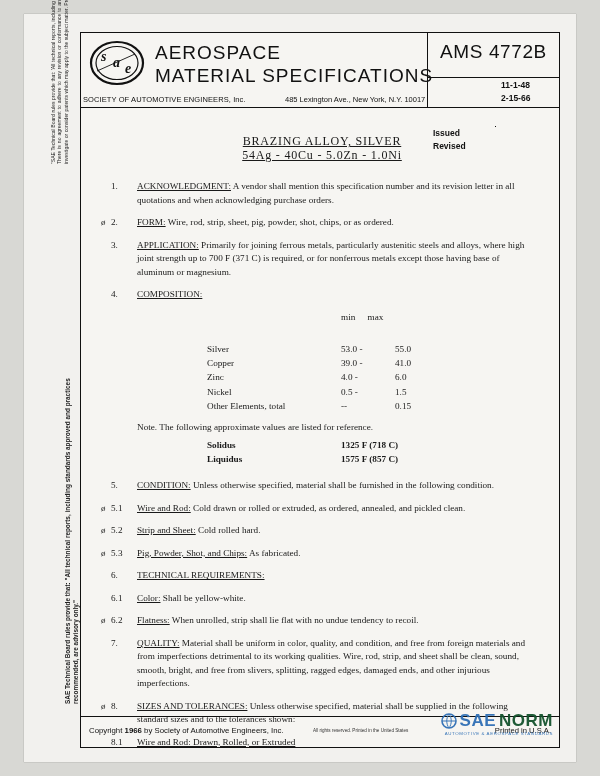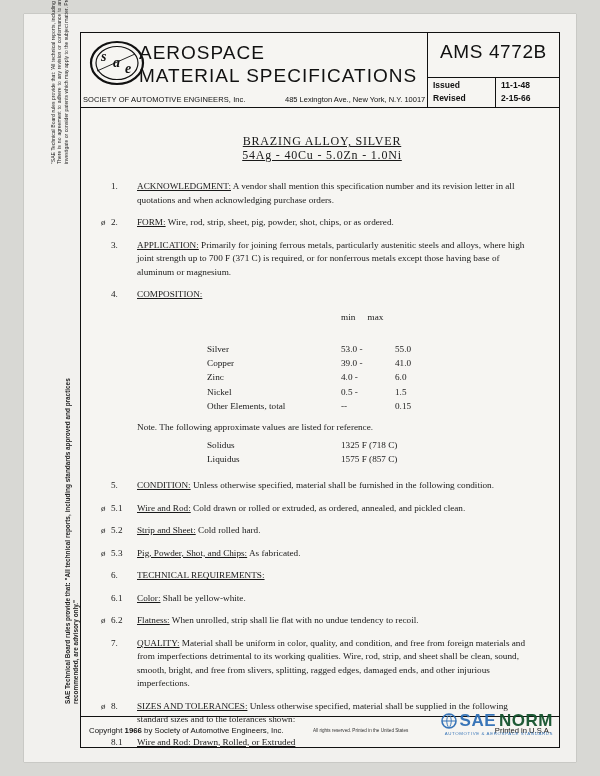--- a/index.html
+++ b/index.html
@@ -46,21 +46,21 @@
   .logo {
     position: absolute;
     left: 8px;
     top: 7px;
     width: 56px;
     height: 46px;
   }
   .logo svg { display:block; }
   .titles {
     position: absolute;
-    left: 58px;
+    left: 74px;
     top: 8px;
   }
   .title-line {
     font-family: "Liberation Sans", sans-serif;
     font-size: 19px;
     letter-spacing: 1.0px;
     color: #111;
     line-height: 23px;
     font-weight: 500;
   }
@@ -89,20 +89,21 @@
     height: 30px;
     border-top: 1.6px solid #111;
     box-sizing: border-box;
     display: flex;
   }
   .dates-labels {
     width: 52%;
     border-right: 1.2px solid #111;
     box-sizing: border-box;
     padding: 1px 0 0 5px;
+    margin-top: 48px;
   }
   .dates-values {
     width: 48%;
     box-sizing: border-box;
     padding: 1px 0 0 5px;
   }
   .dates-labels div, .dates-values div {
     font-family: "Liberation Sans", sans-serif;
     font-size: 8.5px;
     line-height: 13px;
@@ -180,20 +181,21 @@
   table.comp td.max { width: 40px; }
   .minmax {
     margin: 0 0 2px 230px;
     font-size: 9.2px;
   }
   .minmax span.mm2 { margin-left: 10px; }
   table.temps {
     margin: 2px 0 0 96px;
     border-collapse: collapse;
     font-size: 9.2px;
+    font-weight: bold;
   }
   table.temps td { padding: 0.6px 0; line-height: 13.2px; }
   table.temps td.name { width: 134px; }
   
   .sidenote {
     position: absolute;
     left: 26px;
     top: 150px;
     width: 520px;
     height: 26px;

